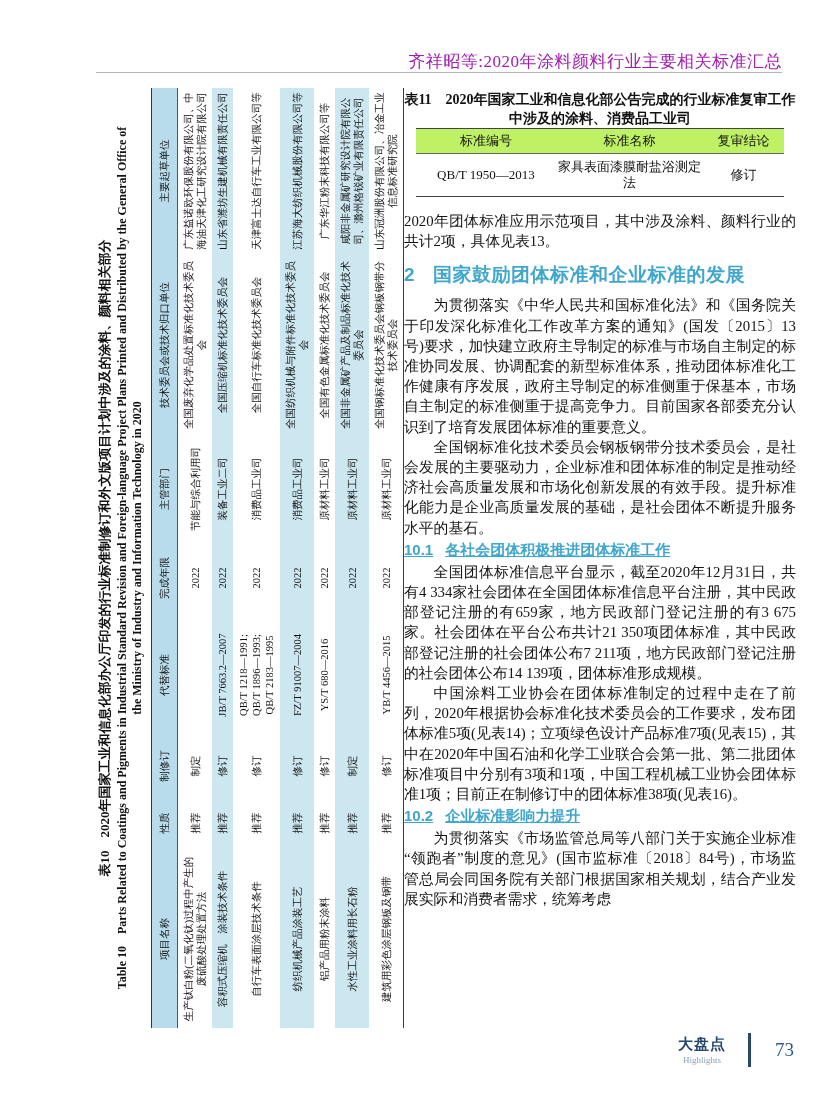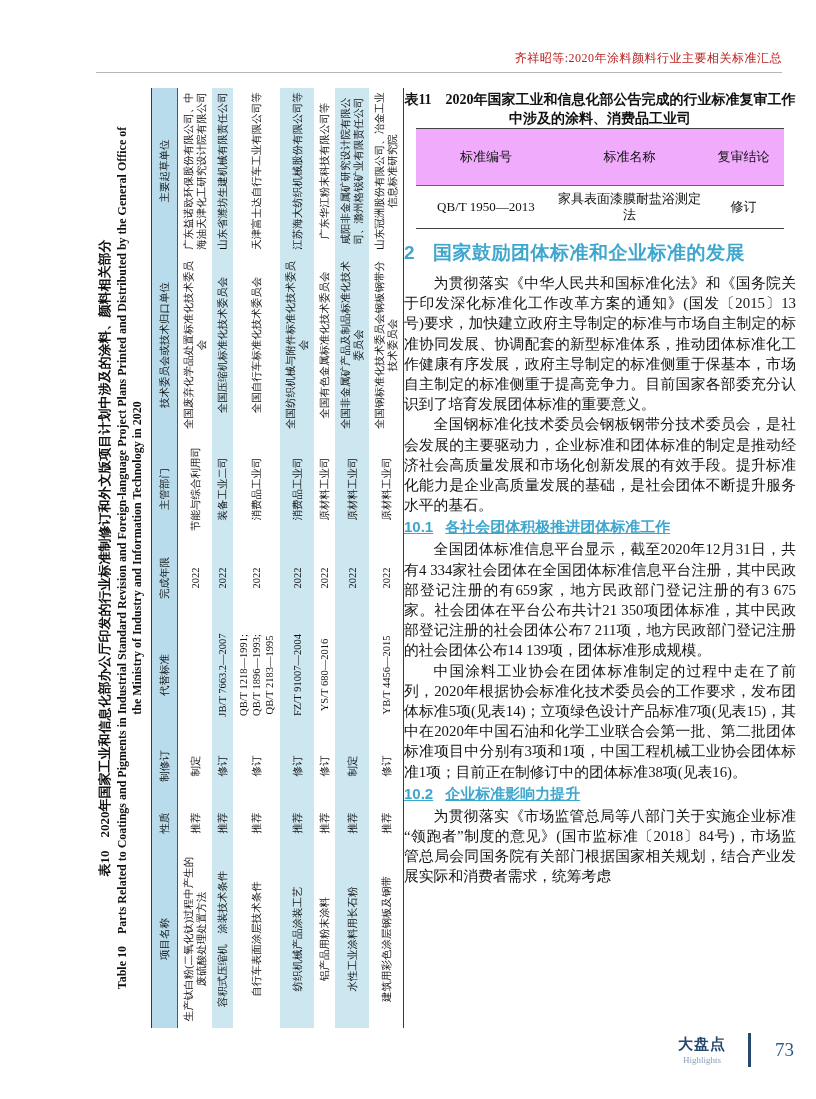--- a/index.html
+++ b/index.html
@@ -10,21 +10,21 @@
     --footer-page-blue:#2d5a8c;
   }
   *{margin:0;padding:0;box-sizing:border-box;}
   html,body{background:#ffffff;}
   .page{
     position:relative;width:816px;height:1099px;background:#ffffff;overflow:hidden;
     font-family:"Liberation Serif","DejaVu Serif",serif;color:#111;
   }
   
   .running-head{
-    position:absolute;top:50px;right:34px;font-size:12px;color:#b91c1c;letter-spacing:.5px;
+    position:absolute;top:50px;right:34px;font-size:17px;color:#a21caf;letter-spacing:.5px;
   }
   .head-rule{position:absolute;left:96px;right:34px;top:72px;border-top:1px solid #b5b5b5;}
 
   
   .t10-wrap{
     position:absolute;left:96px;top:88px;width:940px;
     transform-origin:0 0;
     transform:rotate(-90deg) translateX(-940px);
   }
   .t10-cap-zh{font-size:13px;font-weight:bold;text-align:center;line-height:18px;}
@@ -44,21 +44,21 @@
 
   
   .right-col{position:absolute;left:404px;top:90px;width:392px;}
   .t11-cap-zh{font-size:14px;font-weight:bold;text-align:center;line-height:19px;}
   .t11-cap-en{font-size:12.5px;font-weight:bold;text-align:center;line-height:15px;max-width:372px;margin:2px auto 5px auto;}
   table.t11{
     width:368px;margin:0 auto;border-collapse:collapse;table-layout:fixed;
     border-top:1.3px solid #444;border-bottom:1.3px solid #444;
     font-size:13px;line-height:16px;
   }
-  table.t11 th{background:#f0abfc;font-weight:normal;padding:20px 2px;border-bottom:.8px solid #666;}
+  table.t11 th{background:#bef264;font-weight:normal;padding:4px 2px;border-bottom:.8px solid #666;}
   table.t11 td{padding:5px 2px;text-align:center;vertical-align:middle;}
   .col-n1{width:38%}.col-n2{width:40%}.col-n3{width:22%}
 
   .body-p{font-size:14.8px;line-height:20.2px;text-align:justify;color:#141414;}
   .indent{text-indent:2em;}
   .first-p{margin-top:14px;}
   .sec-h{
     font-family:"Liberation Sans","DejaVu Sans",sans-serif;
     color:var(--accent-blue);font-size:19px;font-weight:bold;margin:11px 0 7px 0;letter-spacing:.5px;
   }
@@ -205,20 +205,21 @@
       </thead>
       <tbody>
         <tr>
           <td>QB/T 1950—2013</td>
           <td>家具表面漆膜耐盐浴测定法</td>
           <td>修订</td>
         </tr>
       </tbody>
     </table>
 
+    <p class="body-p first-p">2020年团体标准应用示范项目，其中涉及涂料、颜料行业的共计2项，具体见表13。</p>
 
     <h2 class="sec-h"><span class="num">2</span><span>国家鼓励团体标准和企业标准的发展</span></h2>
 
     <p class="body-p indent">为贯彻落实《中华人民共和国标准化法》和《国务院关于印发深化标准化工作改革方案的通知》(国发〔2015〕13号)要求，加快建立政府主导制定的标准与市场自主制定的标准协同发展、协调配套的新型标准体系，推动团体标准化工作健康有序发展，政府主导制定的标准侧重于保基本，市场自主制定的标准侧重于提高竞争力。目前国家各部委充分认识到了培育发展团体标准的重要意义。</p>
     <p class="body-p indent">全国钢标准化技术委员会钢板钢带分技术委员会，是社会发展的主要驱动力，企业标准和团体标准的制定是推动经济社会高质量发展和市场化创新发展的有效手段。提升标准化能力是企业高质量发展的基础，是社会团体不断提升服务水平的基石。</p>
 
     <h3 class="sub-h"><span class="num">10.1</span><span>各社会团体积极推进团体标准工作</span></h3>
 
     <p class="body-p indent">全国团体标准信息平台显示，截至2020年12月31日，共有4 334家社会团体在全国团体标准信息平台注册，其中民政部登记注册的有659家，地方民政部门登记注册的有3 675家。社会团体在平台公布共计21 350项团体标准，其中民政部登记注册的社会团体公布7 211项，地方民政部门登记注册的社会团体公布14 139项，团体标准形成规模。</p>
     <p class="body-p indent">中国涂料工业协会在团体标准制定的过程中走在了前列，2020年根据协会标准化技术委员会的工作要求，发布团体标准5项(见表14)；立项绿色设计产品标准7项(见表15)，其中在2020年中国石油和化学工业联合会第一批、第二批团体标准项目中分别有3项和1项，中国工程机械工业协会团体标准1项；目前正在制修订中的团体标准38项(见表16)。</p>

